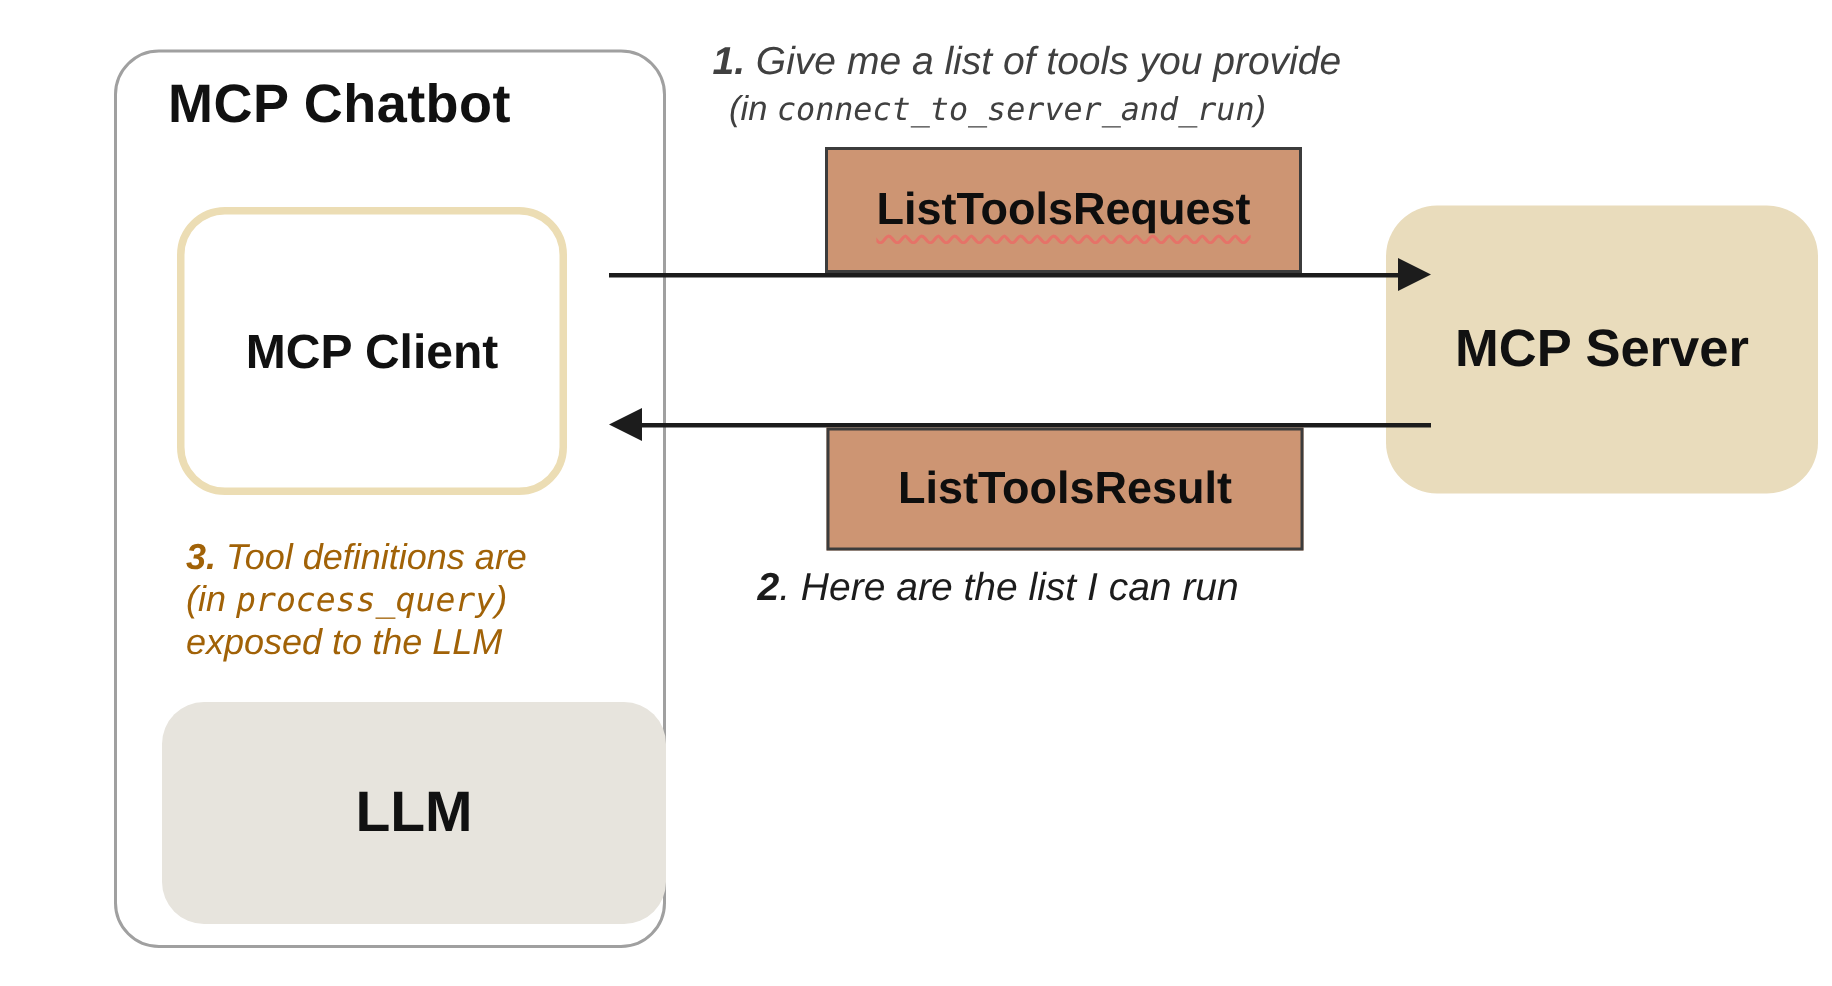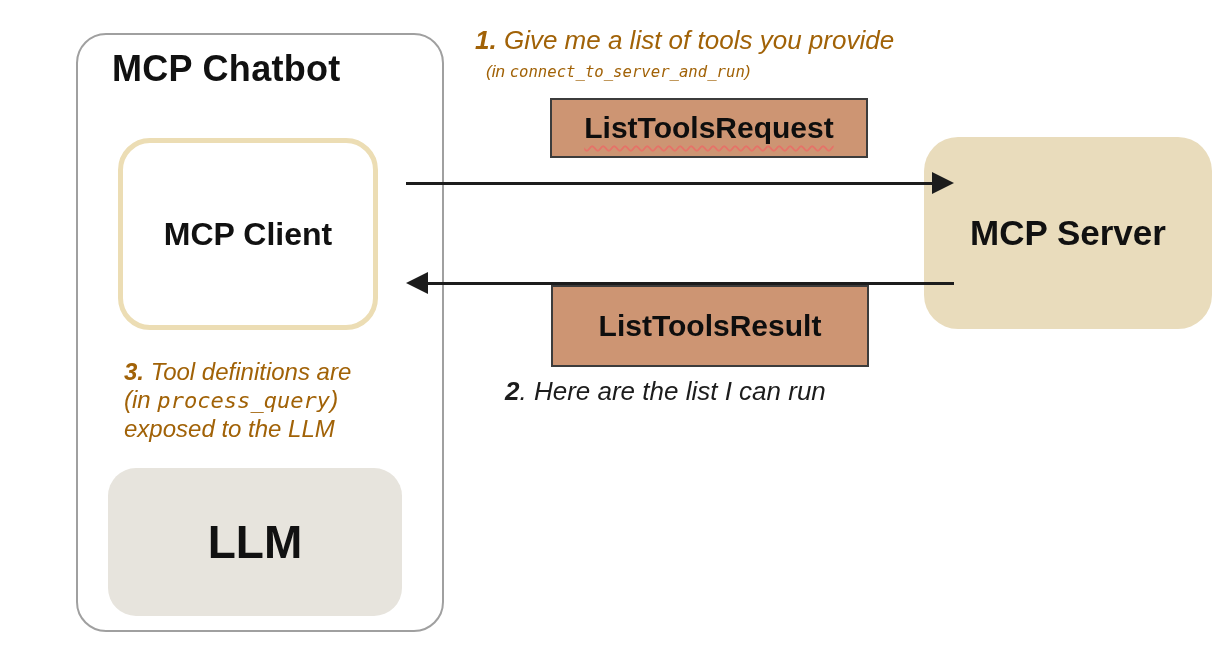--- a/index.html
+++ b/index.html
@@ -50,48 +50,48 @@
     width: 290px;
     font-size: 24px;
     font-style: italic;
     line-height: 28px;
     color: #a16207;
   }
   .step3 .num { font-weight: 700; }
   .llm-box {
     position: absolute;
     left: 30px; top: 433px;
-    width: 294px; height: 148px;
+    width: 336px; height: 148px;
     border-radius: 28px;
     background: var(--llm-fill, #e7e4dd);
     display: flex; align-items: center; justify-content: center;
-    font-size: 46px; font-weight: 700;
+    font-size: 38px; font-weight: 700;
   }
   .server-box {
     position: absolute;
     left: 876px; top: 137px;
     width: 288px; height: 192px;
     border-radius: 34px;
     background: var(--server-fill, #e9dcbc);
     display: flex; align-items: center; justify-content: center;
     font-size: 35px; font-weight: 700;
   }
 
   
   .step1 {
     position: absolute;
     left: 427px; top: 24px;
     font-size: 26px;
     font-style: italic;
     line-height: 32px;
-    color: #a16207;
+    color: #404040;
     white-space: nowrap;
   }
   .step1 .num { font-weight: 700; }
-  .step1 .line2 { padding-left: 11px; font-size: 17px; }
+  .step1 .line2 { padding-left: 11px; font-size: 23px; }
   .code {
     font-family: "DejaVu Sans Mono", monospace;
     font-style: italic;
     font-size: 0.92em;
   }
   .step2 {
     position: absolute;
     left: 457px; top: 376px;
     font-size: 26px;
     font-style: italic;
@@ -123,21 +123,21 @@
   .msg-label {
     position: absolute;
     width: 318px;
     background: var(--message-bg, #cd9573);
     border: 2px solid var(--message-border, #3c3c3c);
     box-sizing: border-box;
     display: flex; align-items: center; justify-content: center;
     font-size: 30px; font-weight: 700;
     color: #0e0e0e;
   }
-  .msg-request { left: 502px; top: 98px; height: 60px; }
+  .msg-request { left: 502px; top: 98px; height: 84px; }
   .msg-result  { left: 503px; top: 285px; height: 82px; }
   .squiggle {
     text-decoration-line: underline;
     text-decoration-style: wavy;
     text-decoration-color: var(--squiggle, #e57368);
     text-decoration-thickness: 2px;
     text-underline-offset: 7px;
   }
 </style>
 </head>

